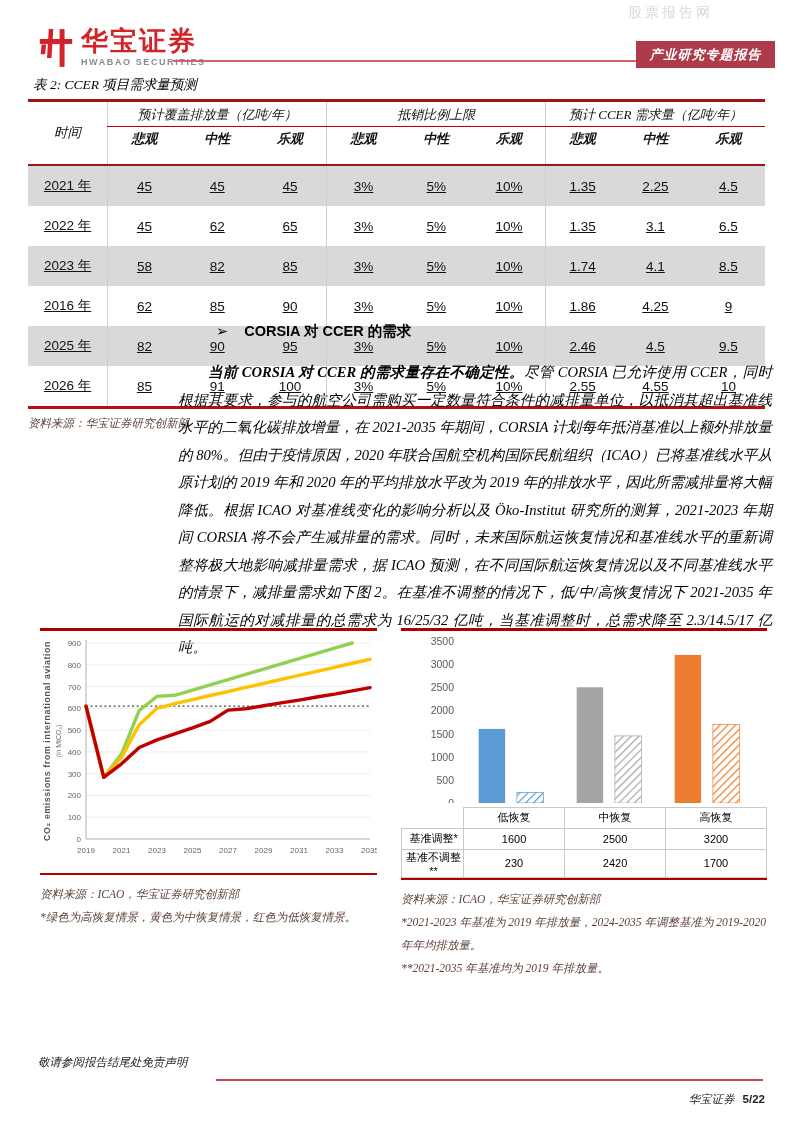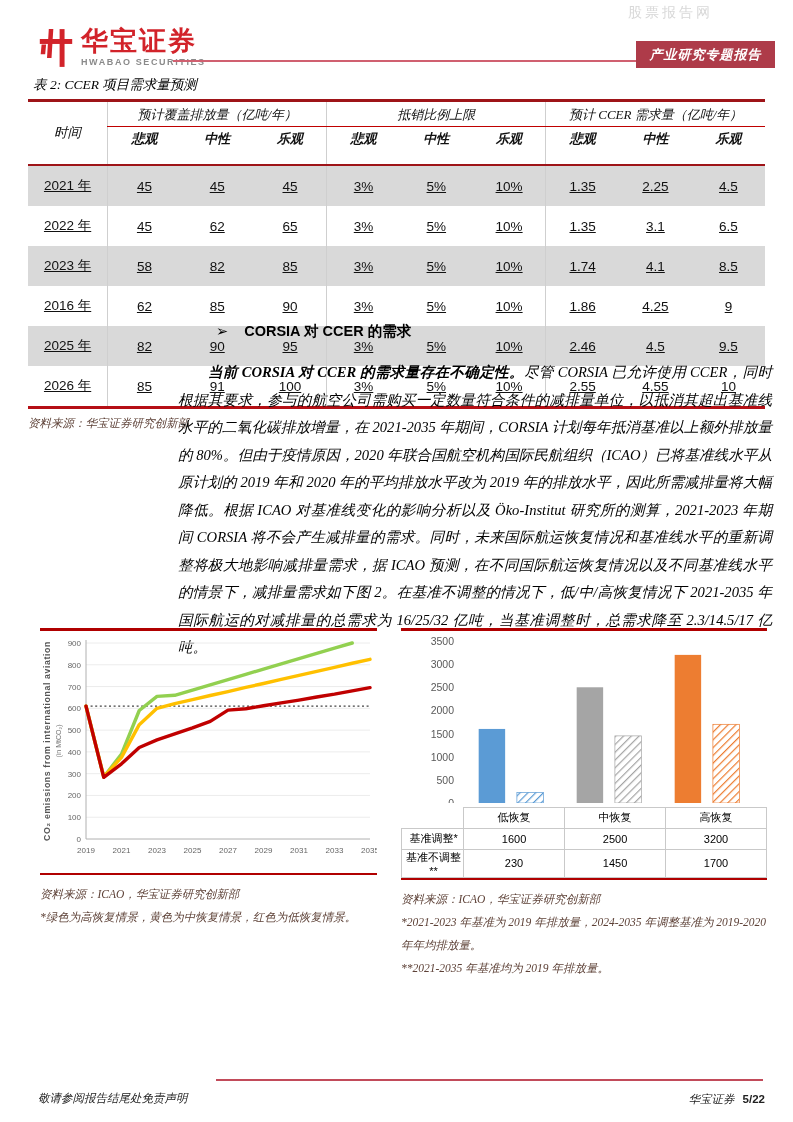--- a/index.html
+++ b/index.html
@@ -44,21 +44,21 @@
   .fig-title{font-weight:bold;font-size:12.8px;line-height:1.65;min-height:44px;color:#000;}
   .fig-rule{height:2.5px;background:#B00000;}
   .bar-table{width:100%;border-collapse:collapse;table-layout:fixed;}
   .bar-table td{border:1px solid #c9c9c9;font-size:11px;height:20px;text-align:center;padding:0 2px;color:#000;}
   .bar-table td.blank{border:none;}
   .bar-table td.rowlab{text-align:center;padding-left:4px;}
   .fig-src{font-size:11.5px;margin-top:9px;color:#5E4238;line-height:1.9;}
   .fig-note{font-size:11.5px;color:#5E4238;line-height:2.0;}
 
   
-  .footer-disc{position:absolute;left:38px;top:1091px;font-size:11.5px;color:#222;}
+  .footer-disc{position:absolute;left:38px;top:1055px;font-size:11.5px;color:#222;}
   .footer-rule{position:absolute;left:216px;top:1079px;width:547px;height:1.5px;background:#C24B5A;}
   .footer-right{position:absolute;right:28px;top:1092px;font-size:11.5px;color:#222;}
   .footer-right .pg{font-family:"Liberation Sans",sans-serif;font-style:normal;font-weight:bold;margin-left:8px;margin-top:23px;}
 </style>
 </head>
 <body>
 
 <div id="page">
 
   <div class="watermark">股票报告网</div>
@@ -292,21 +292,21 @@
         </tr>
         <tr>
           <td class="rowlab">基准调整*</td>
           <td>1600</td>
           <td>2500</td>
           <td>3200</td>
         </tr>
         <tr>
           <td class="rowlab">基准不调整**</td>
           <td>230</td>
-          <td>1450</td>
+          <td>2420</td>
           <td>1700</td>
         </tr>
       </tbody>
         </table>
       <div class="fig-rule"></div>
       <div class="fig-src kai">资料来源：ICAO，华宝证券研究创新部</div>
       <div class="fig-note kai">*2021-2023 年基准为 2019 年排放量，2024-2035 年调整基准为 2019-2020 年年均排放量。</div>
       <div class="fig-note kai">**2021-2035 年基准均为 2019 年排放量。</div>
     </div>
 

